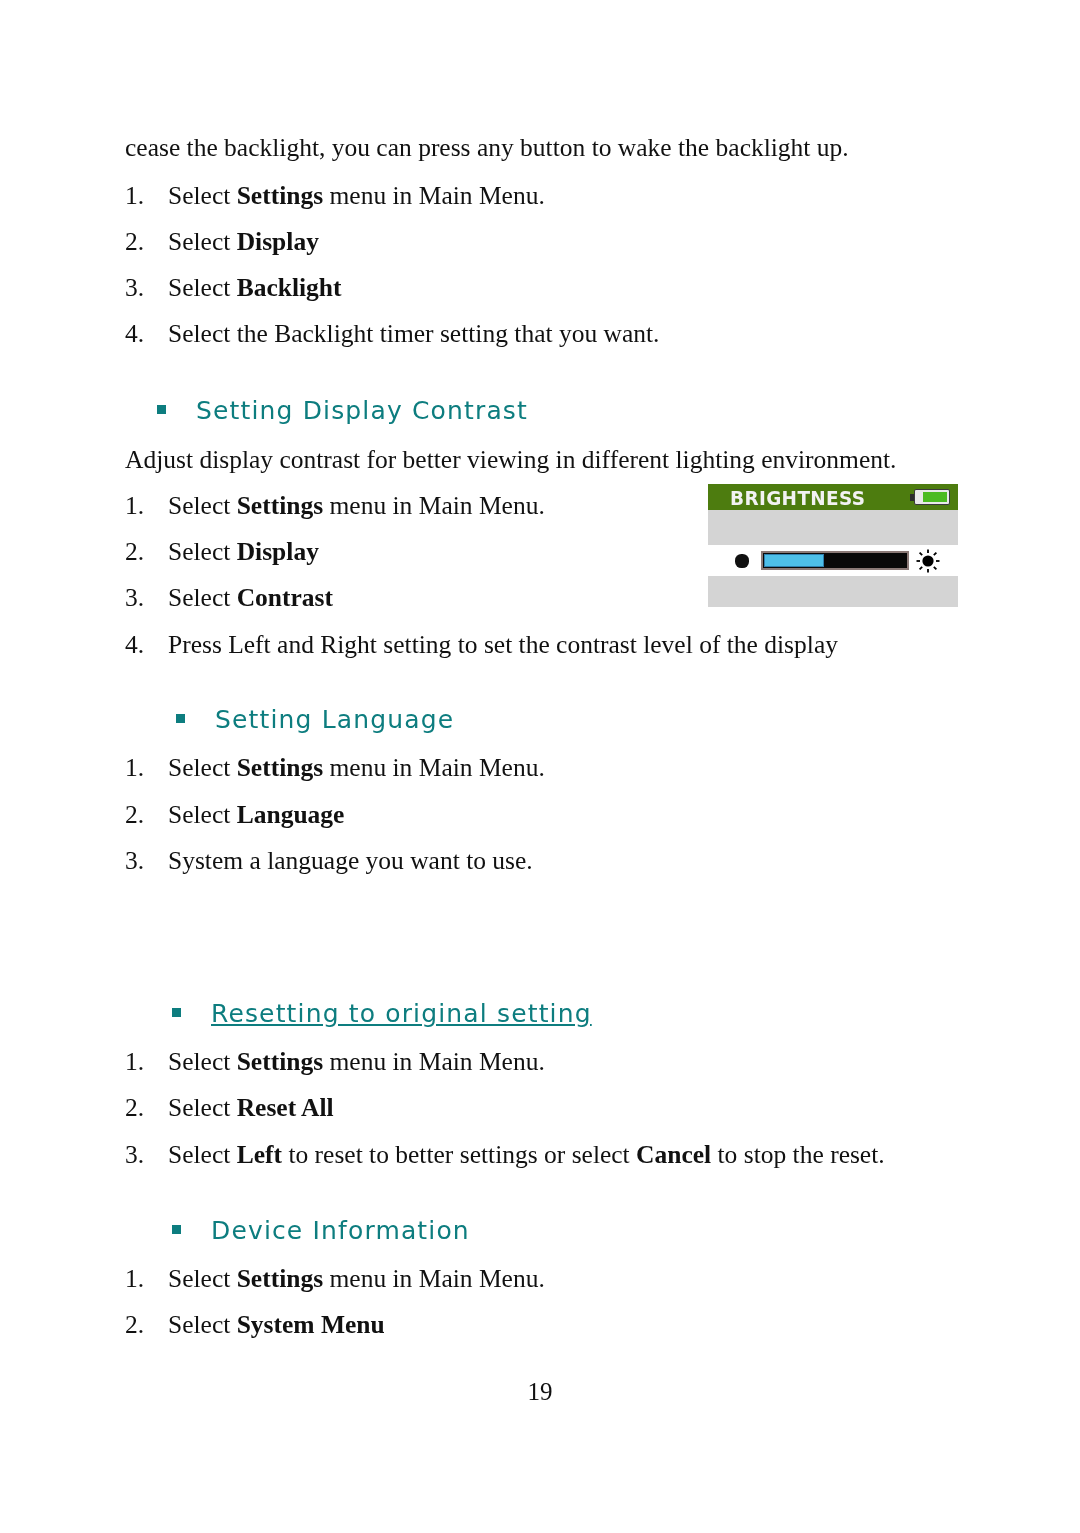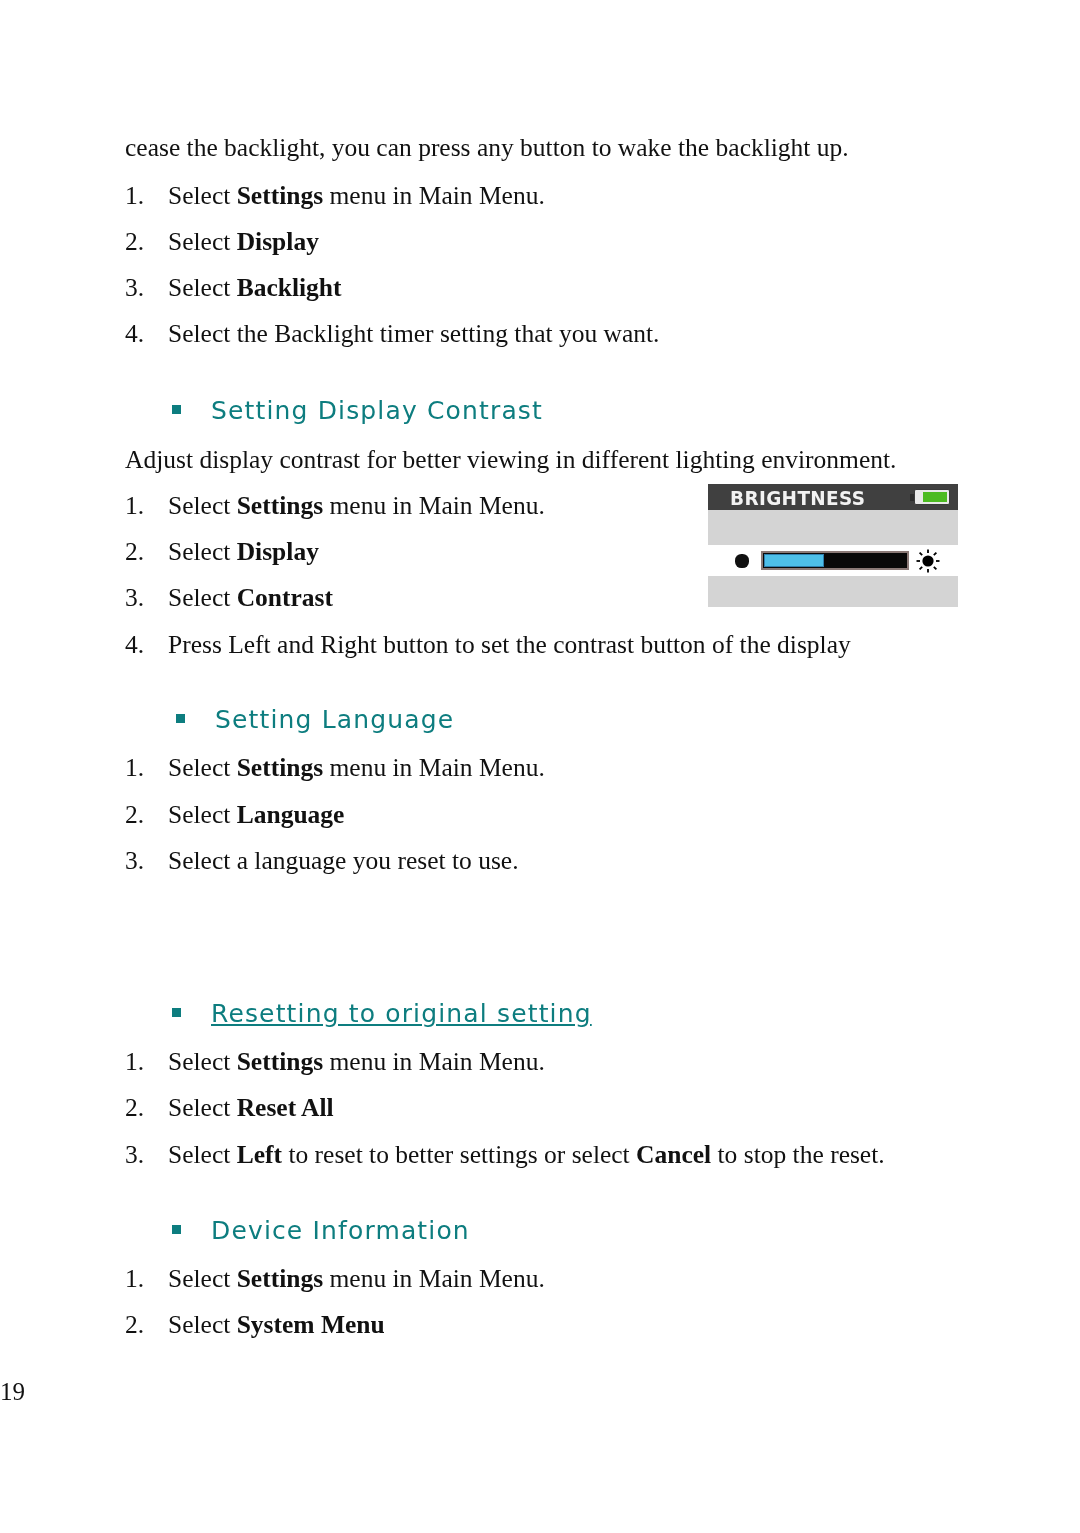--- a/index.html
+++ b/index.html
@@ -68,40 +68,41 @@
     vertical-align: middle;
     margin-right: 30px;
     position: relative;
     top: -3px;
   }
 
   
   .pagenum {
     position: absolute;
     width: 100%;
+    text-align: center;
     font-size: 25px;
     color: #111;
   }
 
   
   .device {
     position: absolute;
     left: 708px;
     top: 484px;
     width: 250px;
     height: 123px;
     background: #d4d4d4;
     box-sizing: border-box;
   }
   .device-titlebar {
     position: absolute;
     left: 0; top: 0;
     width: 250px;
     height: 26px;
-    background: #404040;
+    background: #4d7c0f;
     box-sizing: border-box;
   }
   .device-title {
     position: absolute;
     left: 22px;
     top: 2px;
     font-family: "DejaVu Sans", "Liberation Sans", sans-serif;
     font-weight: bold;
     font-size: 20px;
     color: #f2f2f2;
@@ -216,41 +217,41 @@
   </div>
   <div class="listitem" style="left:125px; top:273px;">
     <span class="num">3.</span>
     <span class="txt"><span>Select </span><b>Backlight</b><span></span></span>
   </div>
   <div class="listitem" style="left:125px; top:319px;">
     <span class="num">4.</span>
     <span class="txt">Select the Backlight timer setting that you want.</span>
   </div>
 
-  <div class="heading" style="left:172px; top:396px;">
+  <div class="heading" style="left:157px; top:396px;">
     <span class="bullet"></span><span>Setting Display Contrast</span>
   </div>
 
   <div class="para" style="left:125px; top:445px;">Adjust display contrast for better viewing in different lighting environment.</div>
 
   <div class="listitem" style="left:125px; top:491px;">
     <span class="num">1.</span>
     <span class="txt"><span>Select </span><b>Settings</b><span> menu in Main Menu.</span></span>
   </div>
   <div class="listitem" style="left:125px; top:537px;">
     <span class="num">2.</span>
     <span class="txt"><span>Select </span><b>Display</b><span></span></span>
   </div>
   <div class="listitem" style="left:125px; top:583px;">
     <span class="num">3.</span>
     <span class="txt"><span>Select </span><b>Contrast</b><span></span></span>
   </div>
   <div class="listitem" style="left:125px; top:630px;">
     <span class="num">4.</span>
-    <span class="txt">Press Left and Right button to set the contrast button of the display</span>
+    <span class="txt">Press Left and Right setting to set the contrast level of the display</span>
   </div>
 
   <div class="device">
     <div class="device-titlebar">
       <div class="device-title">BRIGHTNESS</div>
       <div class="battery">
         <div class="nub"></div>
         <div class="fill" style="width: 70%;"></div>
       </div>
     </div>
@@ -284,21 +285,21 @@
   <div class="listitem" style="left:125px; top:753px;">
     <span class="num">1.</span>
     <span class="txt"><span>Select </span><b>Settings</b><span> menu in Main Menu.</span></span>
   </div>
   <div class="listitem" style="left:125px; top:800px;">
     <span class="num">2.</span>
     <span class="txt"><span>Select </span><b>Language</b><span></span></span>
   </div>
   <div class="listitem" style="left:125px; top:846px;">
     <span class="num">3.</span>
-    <span class="txt">Select a language you reset to use.</span>
+    <span class="txt">System a language you want to use.</span>
   </div>
 
   <div class="heading" style="left:172px; top:999px;text-decoration:underline;">
     <span class="bullet"></span><span>Resetting to original setting</span>
   </div>
 
   <div class="listitem" style="left:125px; top:1047px;">
     <span class="num">1.</span>
     <span class="txt"><span>Select </span><b>Settings</b><span> menu in Main Menu.</span></span>
   </div>

